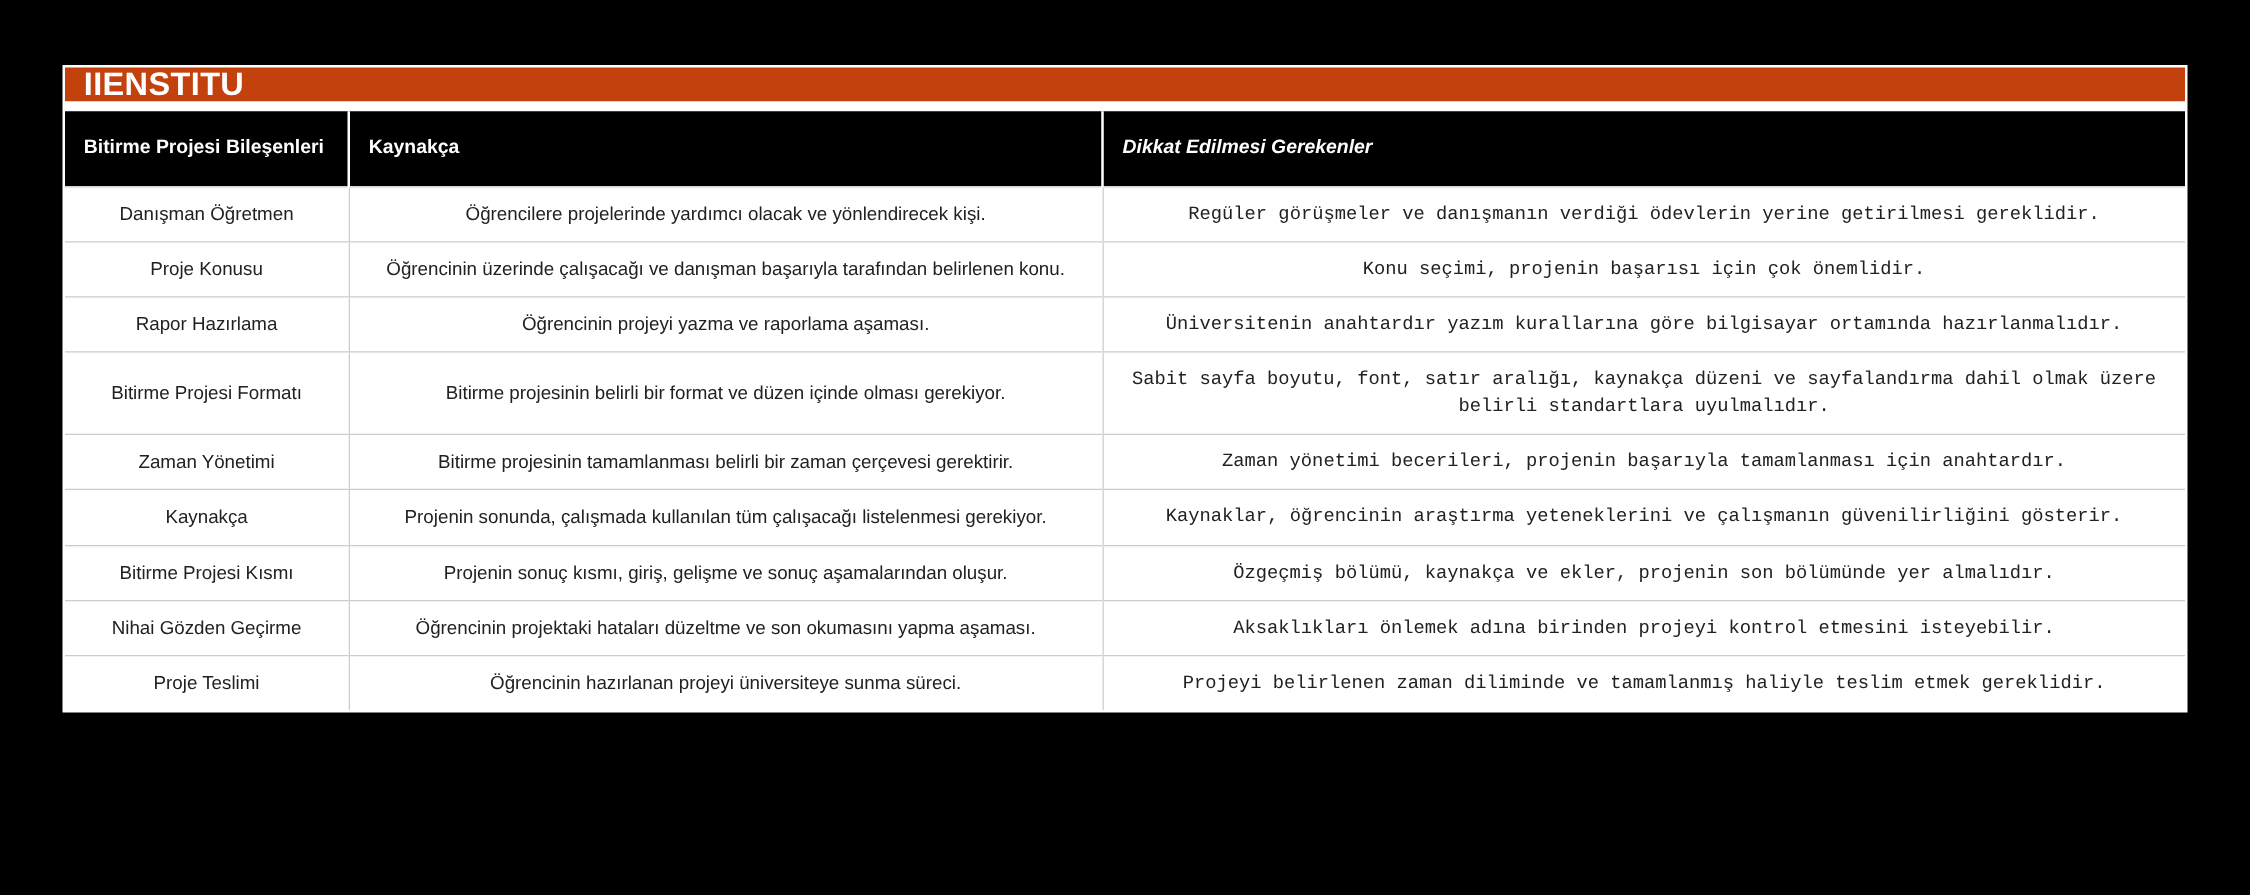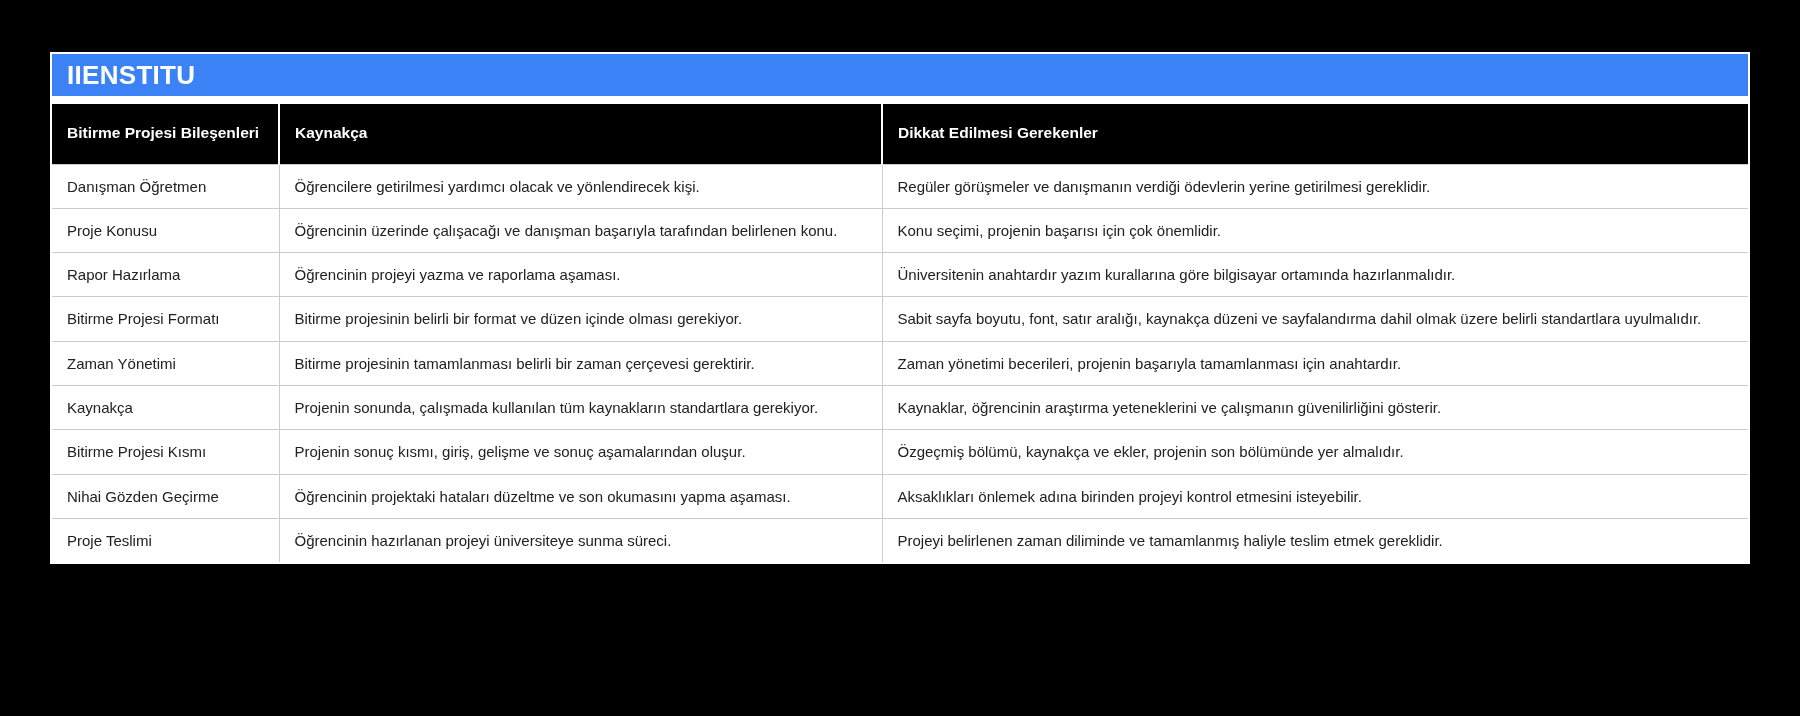--- a/index.html
+++ b/index.html
@@ -12,22 +12,22 @@
     overflow: hidden;
   }
   .card {
     position: absolute;
     left: 50px; top: 52px;
     width: 1700px;
     background: #ffffff;
     padding: 2px;
   }
   .title-bar {
-    background: #3b82f6;
-    height: 42px;
+    background: #c2410c;
+    height: 27px;
     display: flex;
     align-items: center;
     padding: 0 15px;
   }
   .title {
     color: #ffffff;
     font-size: 26px;
     font-weight: 700;
     letter-spacing: 0.3px;
     white-space: nowrap;
@@ -46,33 +46,33 @@
     font-size: 15.5px;
     font-weight: 700;
     text-align: left;
     vertical-align: middle;
     padding: 9px 15px;
     height: 60px;
     border-right: 2px solid #ffffff;
     line-height: 1.35;
     margin-left: 24px;
   }
-  thead th:last-child { border-right: none; }
+  thead th:last-child { border-right: none; font-style: italic; }
   tbody td {
     background: #ffffff;
     color: #212121;
     font-size: 15px;
-    text-align: left;
+    text-align: center;
     vertical-align: middle;
     padding: 11px 15px;
     border-top: 1px solid #cccccc;
     border-right: 1px solid #cccccc;
     line-height: 1.42;
   }
-  tbody td:last-child { border-right: none; }
+  tbody td:last-child { border-right: none; font-family: Liberation Mono, monospace; }
 </style>
 </head>
 <body>
 
 <div class="card">
   <div class="title-bar">
     <span class="title">IIENSTITU</span>
   </div>
   <table class="data-table">
     <colgroup>
@@ -83,21 +83,21 @@
     <thead>
       <tr>
         <th>Bitirme Projesi Bileşenleri</th>
         <th>Kaynakça</th>
         <th>Dikkat Edilmesi Gerekenler</th>
       </tr>
     </thead>
     <tbody>
   <tr>
     <td>Danışman Öğretmen</td>
-    <td>Öğrencilere getirilmesi yardımcı olacak ve yönlendirecek kişi.</td>
+    <td>Öğrencilere projelerinde yardımcı olacak ve yönlendirecek kişi.</td>
     <td>Regüler görüşmeler ve danışmanın verdiği ödevlerin yerine getirilmesi gereklidir.</td>
   </tr>
 
   <tr>
     <td>Proje Konusu</td>
     <td>Öğrencinin üzerinde çalışacağı ve danışman başarıyla tarafından belirlenen konu.</td>
     <td>Konu seçimi, projenin başarısı için çok önemlidir.</td>
   </tr>
 
 
@@ -114,21 +114,21 @@
   </tr>
 
   <tr>
     <td>Zaman Yönetimi</td>
     <td>Bitirme projesinin tamamlanması belirli bir zaman çerçevesi gerektirir.</td>
     <td>Zaman yönetimi becerileri, projenin başarıyla tamamlanması için anahtardır.</td>
   </tr>
 
   <tr>
     <td>Kaynakça</td>
-    <td>Projenin sonunda, çalışmada kullanılan tüm kaynakların standartlara gerekiyor.</td>
+    <td>Projenin sonunda, çalışmada kullanılan tüm çalışacağı listelenmesi gerekiyor.</td>
     <td>Kaynaklar, öğrencinin araştırma yeteneklerini ve çalışmanın güvenilirliğini gösterir.</td>
   </tr>
 
   <tr>
     <td>Bitirme Projesi Kısmı</td>
     <td>Projenin sonuç kısmı, giriş, gelişme ve sonuç aşamalarından oluşur.</td>
     <td>Özgeçmiş bölümü, kaynakça ve ekler, projenin son bölümünde yer almalıdır.</td>
   </tr>
 
   <tr>

